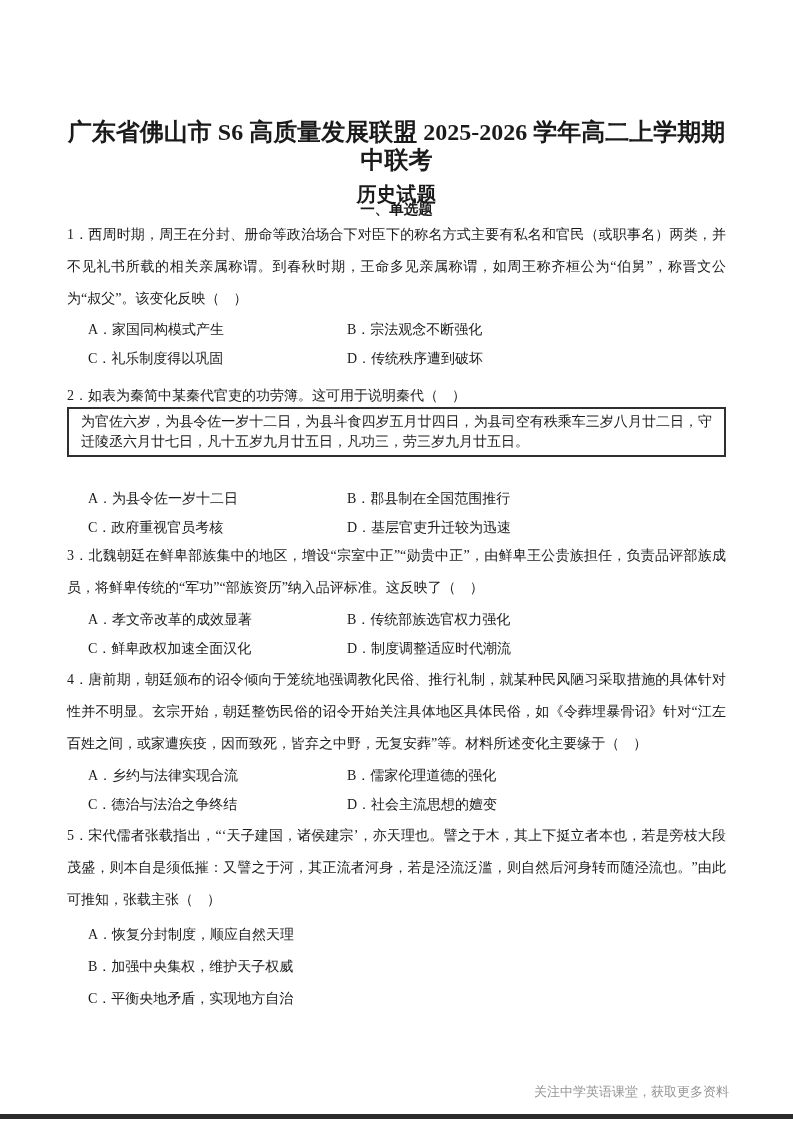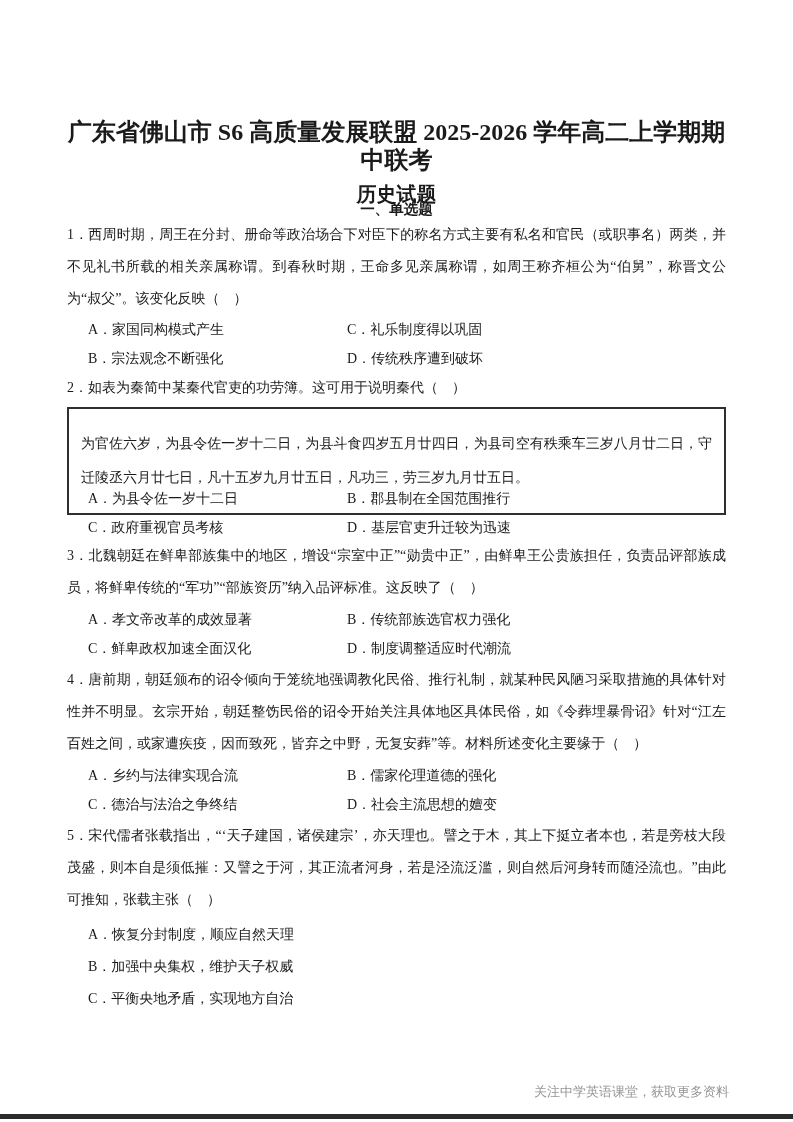--- a/index.html
+++ b/index.html
@@ -30,23 +30,23 @@
     line-height: 18px;
     text-align: center;
   }
   .stem {
     font-size: 14px;
     line-height: 32px;
     text-align: justify;
   }
   .material {
     border: 2px solid #2f2f2f;
-    padding: 18px 12px;
+    padding: 3px 12px;
     font-size: 14px;
-    line-height: 34px;
+    line-height: 20px;
     text-align: justify;
   }
   .options { font-size: 14px; padding-left: 21px; }
   .options.two {
     display: grid;
     grid-template-columns: 259px auto;
   }
   .options .opt { line-height: 29px; }
   .options.one .opt { line-height: 32px; }
   .footer-note {
@@ -67,26 +67,26 @@
 </head>
 <body>
 
 <div class="abs title" style="top:118px">广东省佛山市 S6 高质量发展联盟 2025-2026 学年高二上学期期中联考</div>
 <div class="abs subtitle" style="top:181px">历史试题</div>
 <div class="abs section-header" style="top:200px">一、单选题</div>
 
 <div class="abs stem" style="top:219px">1．西周时期，周王在分封、册命等政治场合下对臣下的称名方式主要有私名和官民（或职事名）两类，并不见礼书所载的相关亲属称谓。到春秋时期，王命多见亲属称谓，如周王称齐桓公为“伯舅”，称晋文公为“叔父”。该变化反映（　）</div>
 <div class="abs options two" style="top:315px">
   <div class="opt">A．家国同构模式产生</div>
+  <div class="opt">B．宗法观念不断强化</div>
   <div class="opt">C．礼乐制度得以巩固</div>
-  <div class="opt">B．宗法观念不断强化</div>
   <div class="opt">D．传统秩序遭到破坏</div>
 </div>
 
-<div class="abs stem" style="top:372px">2．如表为秦简中某秦代官吏的功劳簿。这可用于说明秦代（　）</div>
+<div class="abs stem" style="top:380px">2．如表为秦简中某秦代官吏的功劳簿。这可用于说明秦代（　）</div>
 <div class="abs material" style="top:407px">为官佐六岁，为县令佐一岁十二日，为县斗食四岁五月廿四日，为县司空有秩乘车三岁八月廿二日，守迁陵丞六月廿七日，凡十五岁九月廿五日，凡功三，劳三岁九月廿五日。</div>
 <div class="abs options two" style="top:484px">
   <div class="opt">A．为县令佐一岁十二日</div>
   <div class="opt">B．郡县制在全国范围推行</div>
   <div class="opt">C．政府重视官员考核</div>
   <div class="opt">D．基层官吏升迁较为迅速</div>
 </div>
 
 <div class="abs stem" style="top:540px">3．北魏朝廷在鲜卑部族集中的地区，增设“宗室中正”“勋贵中正”，由鲜卑王公贵族担任，负责品评部族成员，将鲜卑传统的“军功”“部族资历”纳入品评标准。这反映了（　）</div>
 <div class="abs options two" style="top:605px">

